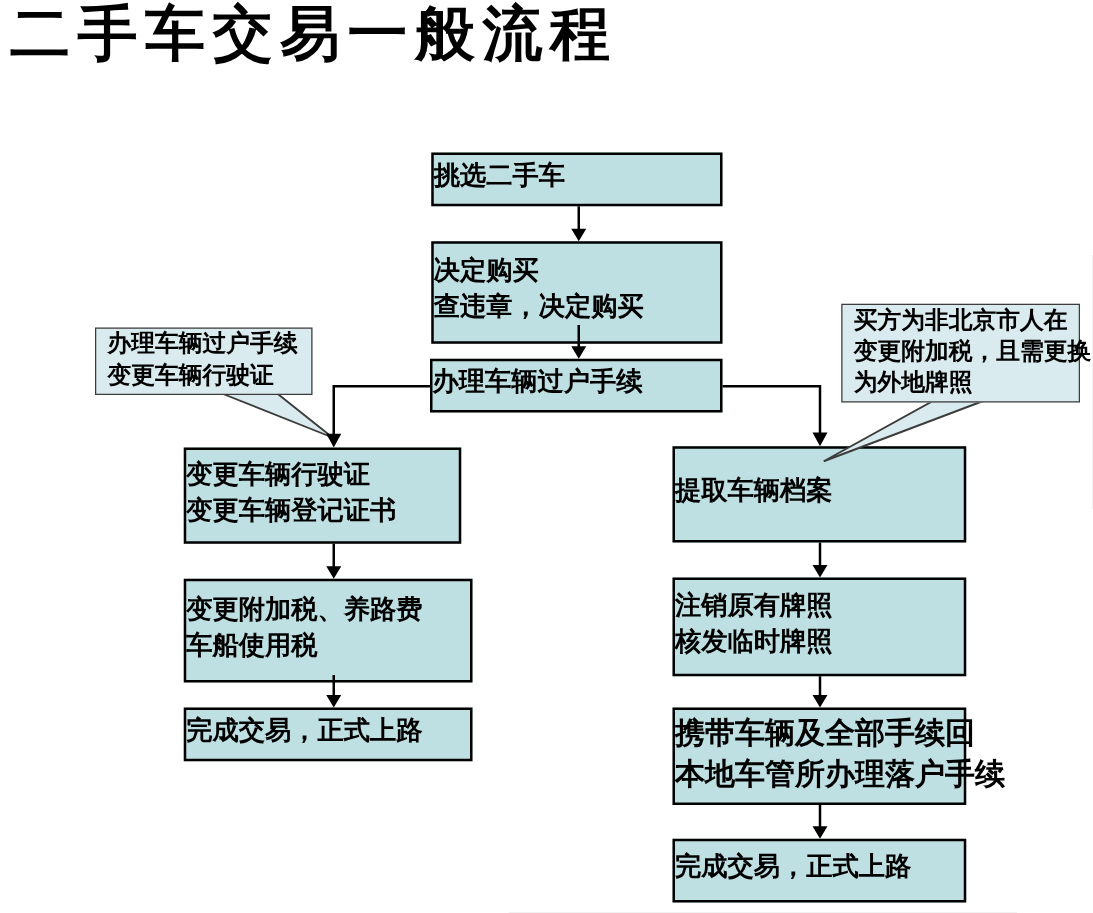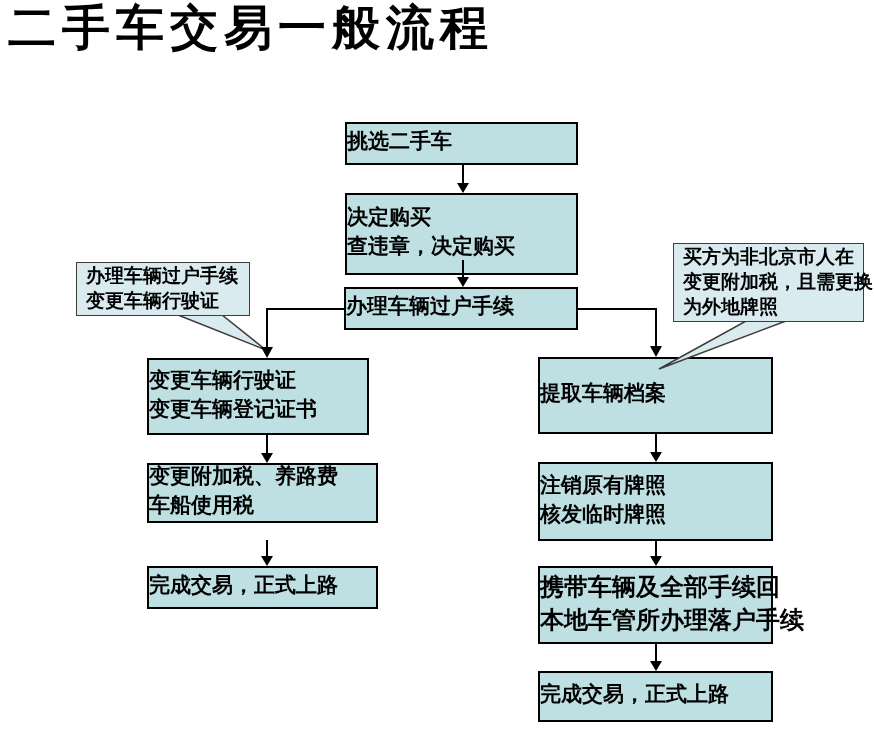--- a/index.html
+++ b/index.html
@@ -121,21 +121,21 @@
 
   <div class="node" style="left:344px;top:287px;width:234px;height:43px">
     <span>办理车辆过户手续</span>
   </div>
 
   <div class="node" style="left:147px;top:358px;width:222px;height:77px">
     <span>变更车辆行驶证</span>
     <span>变更车辆登记证书</span>
   </div>
 
-  <div class="node" style="left:147px;top:463px;width:231px;height:60px">
+  <div class="node" style="left:147px;top:463px;width:231px;height:83px">
     <span>变更附加税、养路费</span>
     <span>车船使用税</span>
   </div>
 
   <div class="node" style="left:147px;top:566px;width:231px;height:43px">
     <span>完成交易，正式上路</span>
   </div>
 
   <div class="node" style="left:538px;top:462px;width:235px;height:79px">
     <span>注销原有牌照</span>

